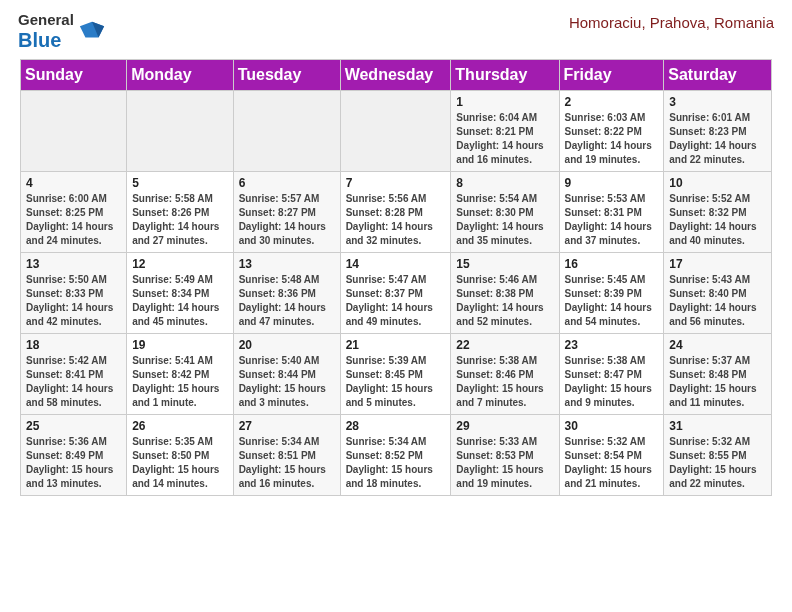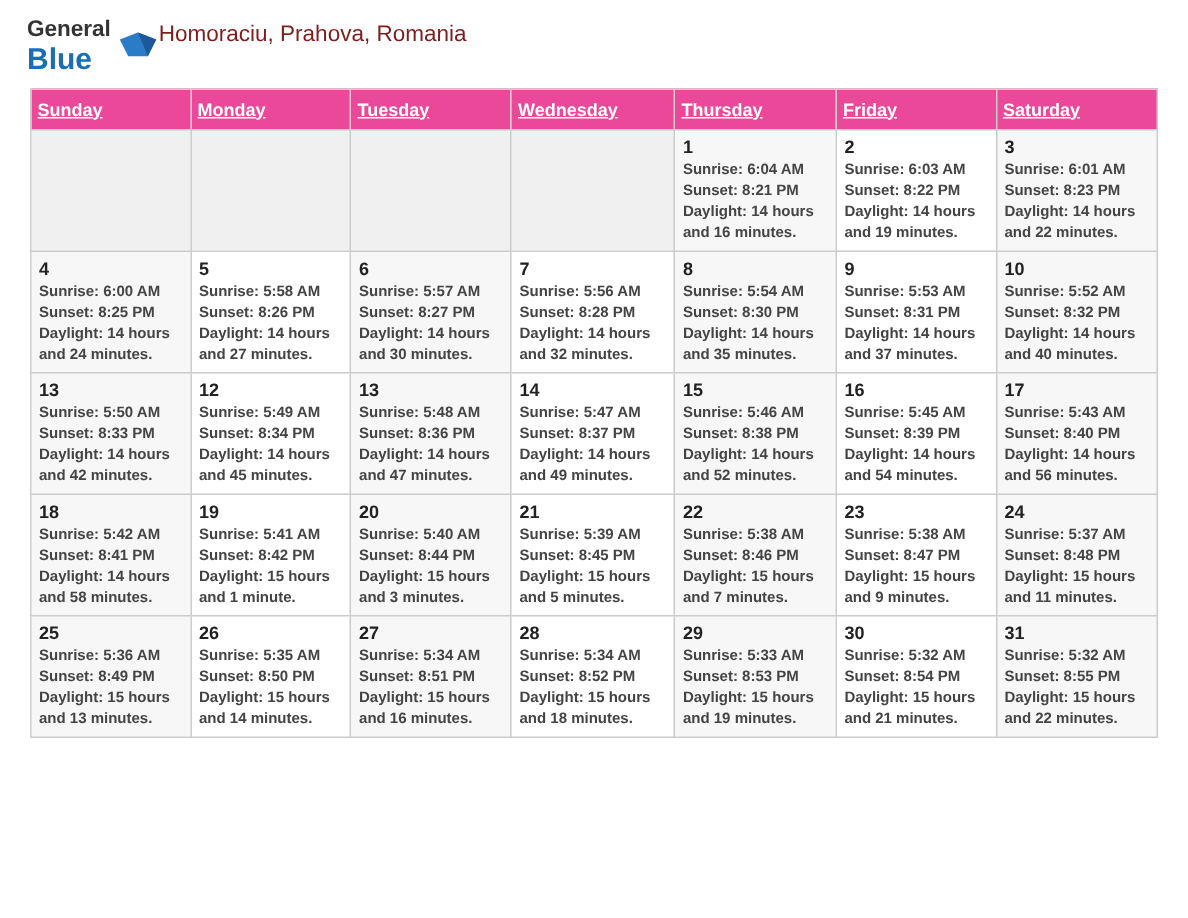--- a/index.html
+++ b/index.html
@@ -1,42 +1,41 @@
 <!DOCTYPE html>
 <html><head>
   <meta charset="utf-8">
   <style>
     * { box-sizing: border-box; margin: 0; padding: 0; }
     body { font-family: Arial, sans-serif; background: #fff; width: 792px; height: 612px; overflow: hidden; }
     
-    .header { display: flex; align-items: flex-start; padding: 12px 18px 8px 18px; }
+    .header { display: flex; justify-content: space-between; align-items: flex-start; padding: 12px 18px 8px 18px; }
     
     .logo { display: flex; align-items: center; }
     .logo-text { display: flex; flex-direction: column; line-height: 1.1; }
     .logo-general { font-size: 15px; font-weight: bold; color: #333; }
     .logo-blue { font-size: 20px; font-weight: bold; color: #1a6eb5; }
     .logo-icon { width: 28px; height: 28px; margin-left: 4px; }
     
     .title-block { text-align: right; }
     .month-year { font-size: 32px; font-weight: bold; color: #1a3a5c; }
     .location { font-size: 15px; color: #7f1d1d; margin-top: 2px; }
     
     .calendar { width: 100%; border-collapse: collapse; margin: 0 10px; width: calc(100% - 20px); margin-left: 10px; }
     
     .cal-wrapper { padding: 0 10px 10px 10px; }
     
     .calendar th {
-      background: #ec4899;
+      background: #a21caf;
       color: #fff;
-      font-size: 12px;
+      font-size: 16px;
       font-weight: bold;
       padding: 6px 4px;
       text-align: left;
       border: 1px solid #ccc;
-      text-decoration: underline;
     }
     
     .calendar td {
       border: 1px solid #ccc;
       vertical-align: top;
       padding: 4px 5px;
       width: 113px;
       min-height: 80px;
       font-size: 9.5px;
       color: #333;

